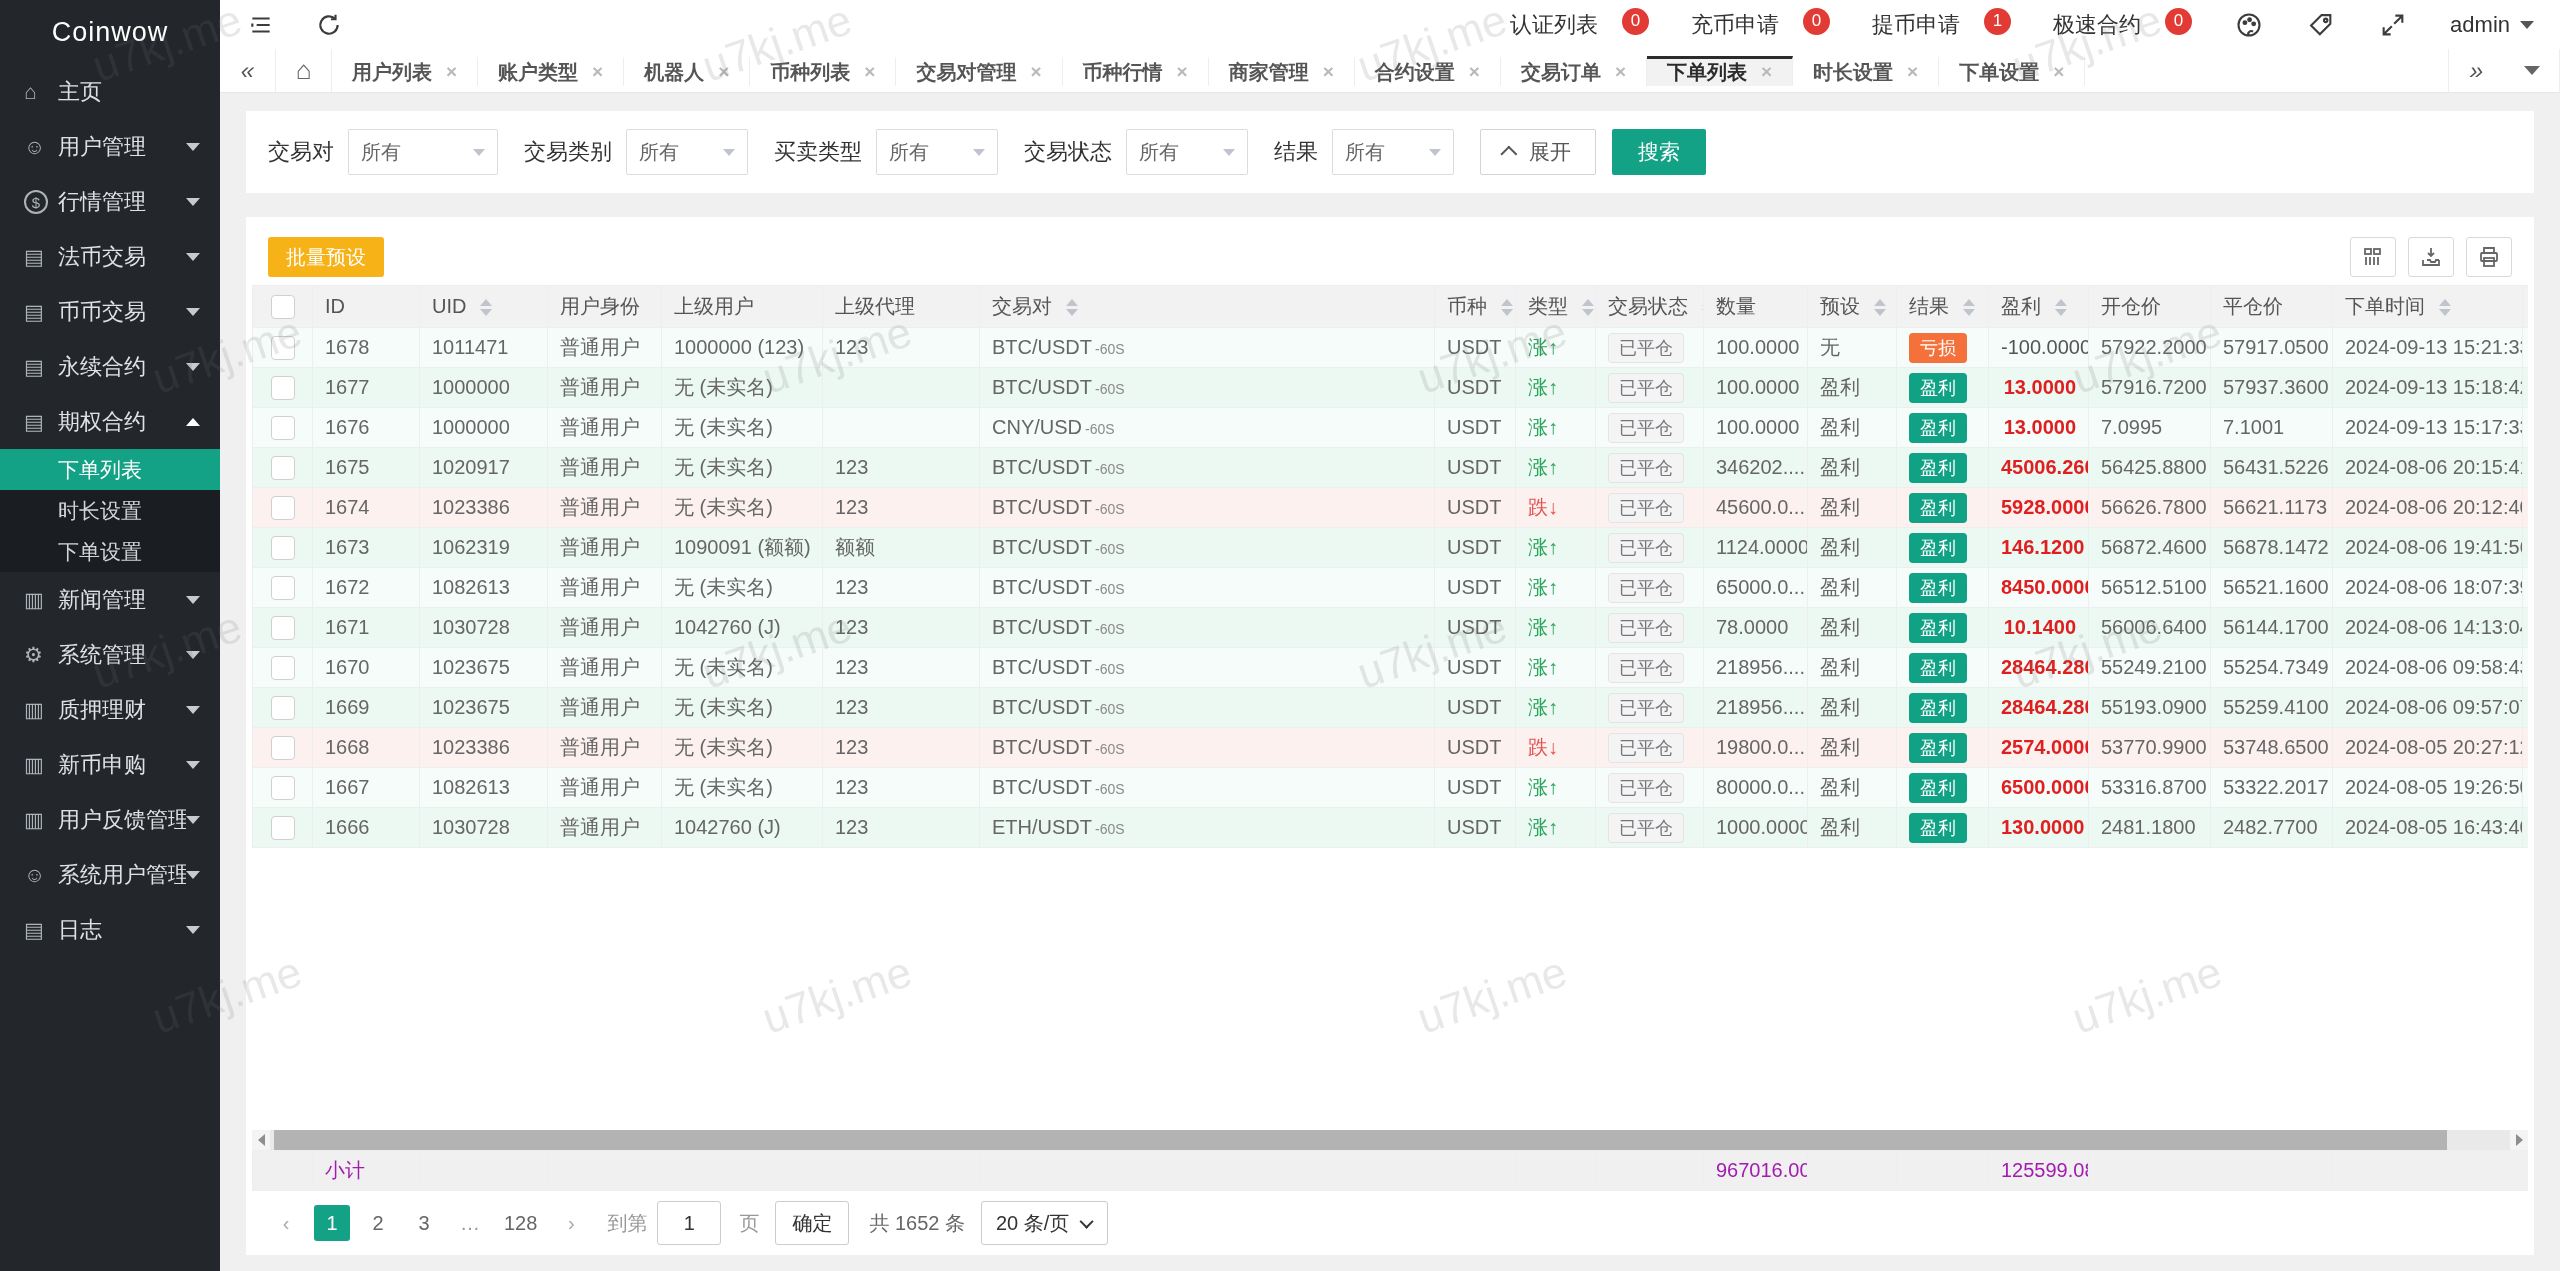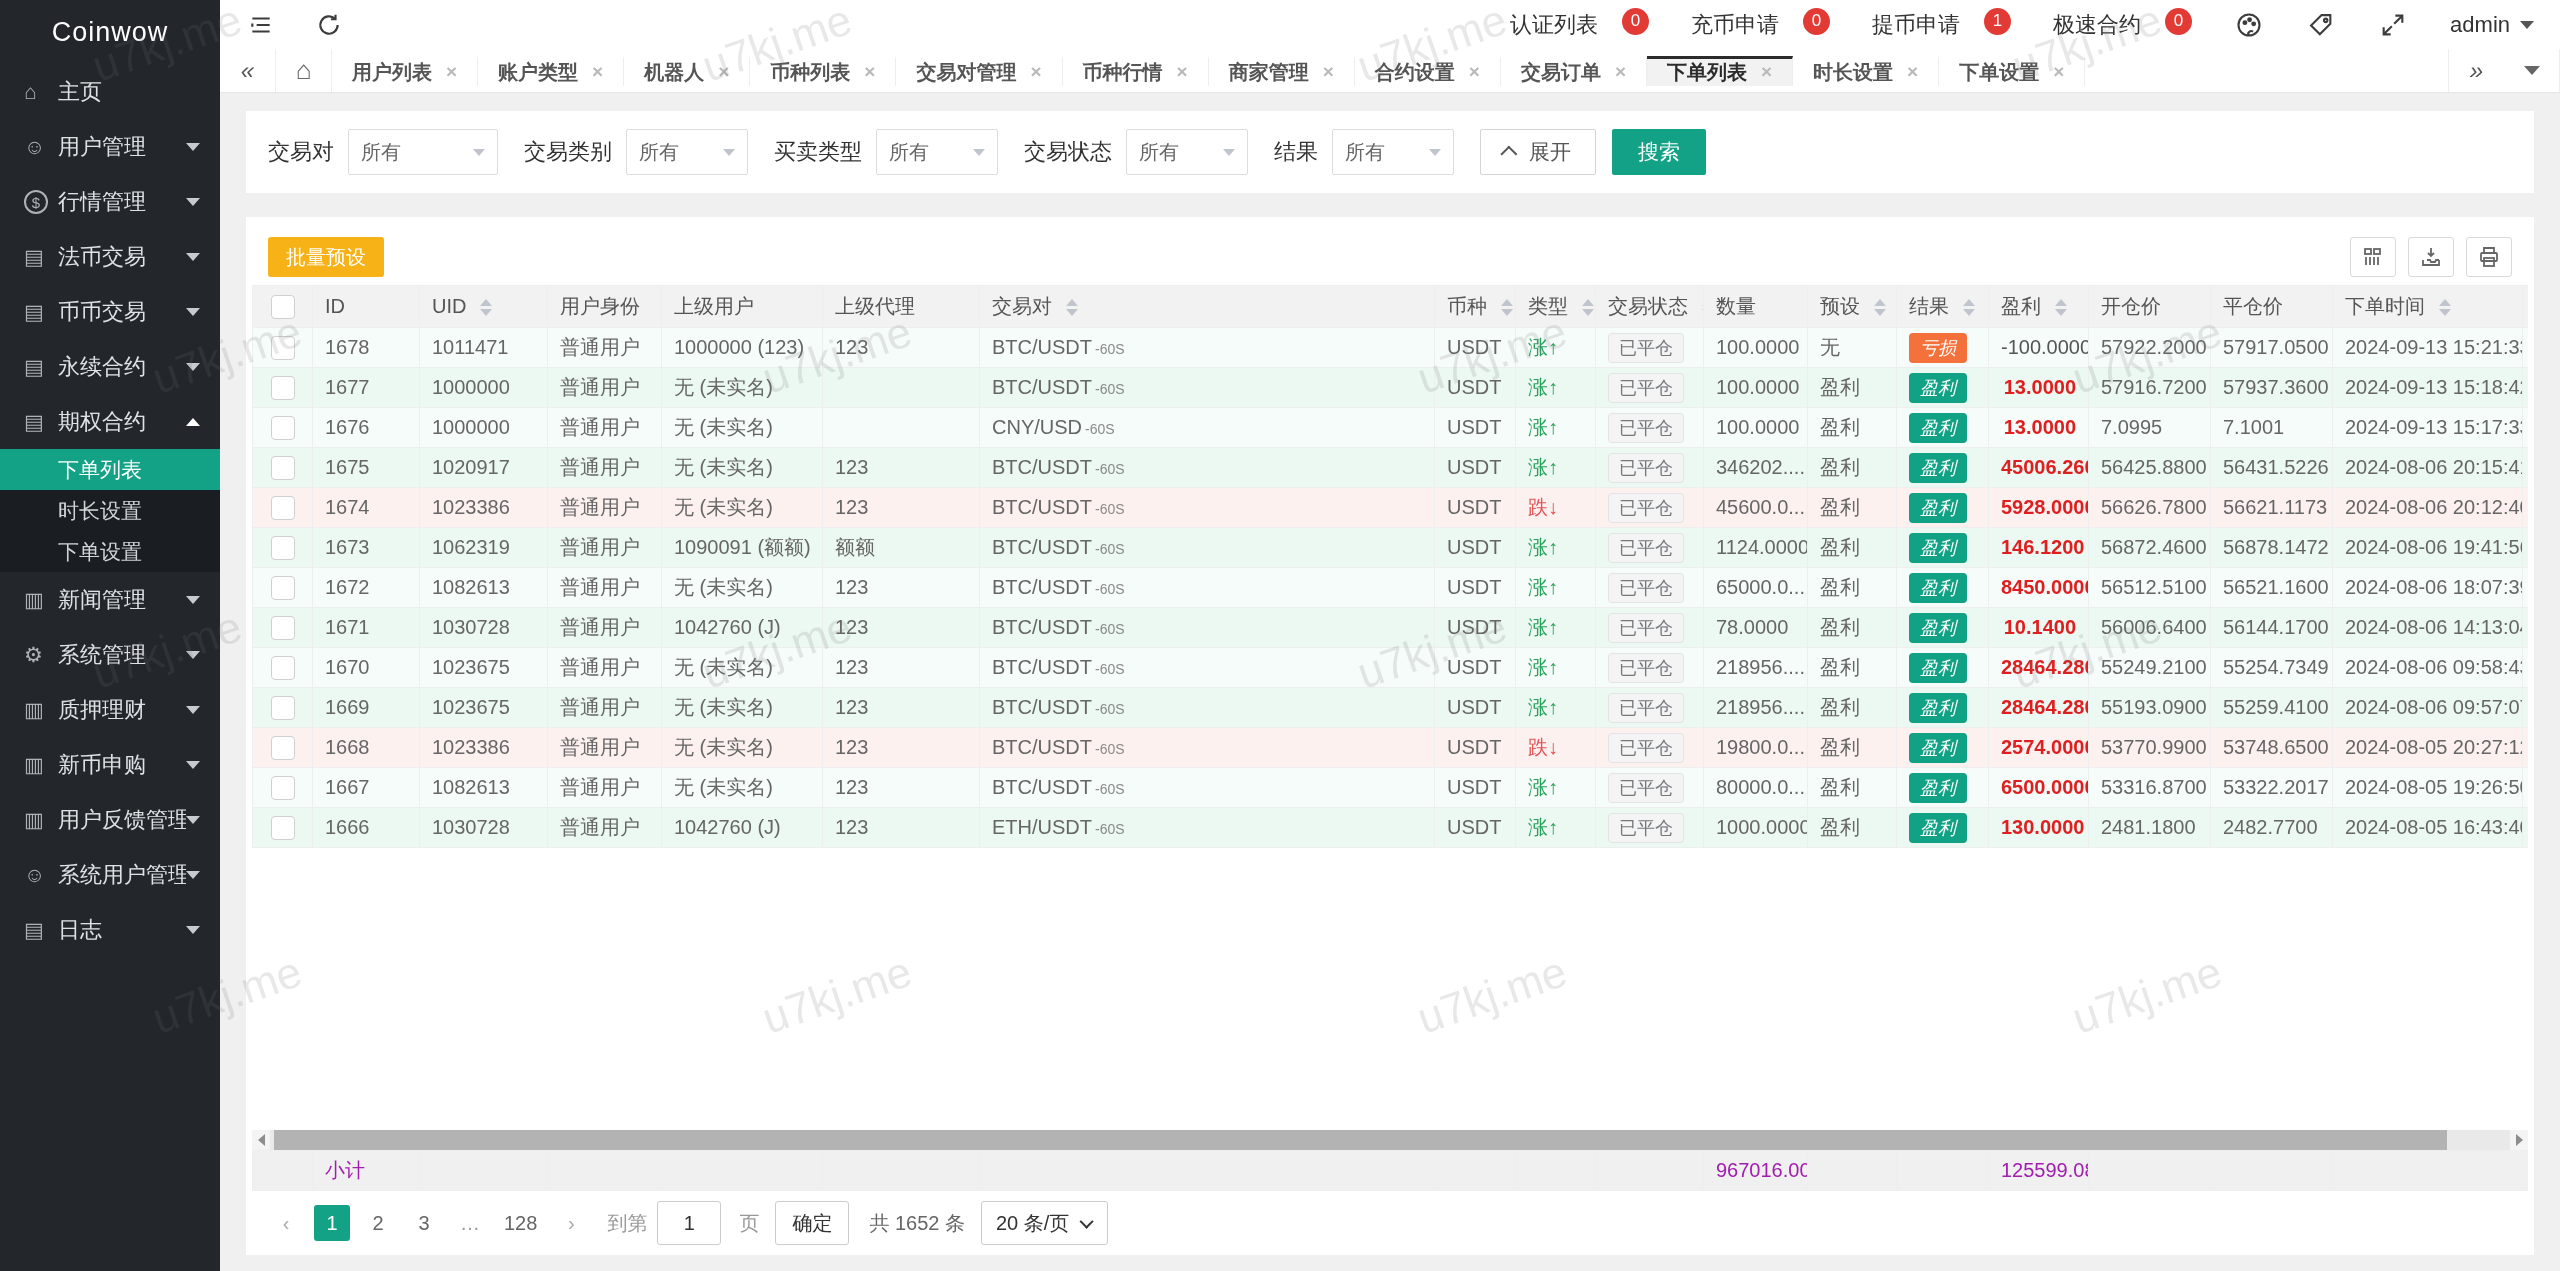--- a/index.html
+++ b/index.html
@@ -87,21 +87,21 @@
   .caret-sort i { display:block; width:0; height:0; border-left:6px solid transparent; border-right:6px solid transparent; }
   .caret-sort .c-up { border-bottom:7px solid #c0c4cc; margin-bottom:3px; }
   .caret-sort .c-dn { border-top:7px solid #c0c4cc; }
   .checkbox { display:inline-block; width:24px; height:24px; border:1px solid #d0d0d0; border-radius:4px; background:#fff; vertical-align:middle; cursor:pointer; }
   th.check, td.c-check { text-align:center; padding:0; }
   .pair-suffix { font-size:14px; color:#8a8a8a; margin-left:3px; }
   .type { font-size:20px; }
   .type.up { color:#27a35c; }
   .type.down { color:#e15252; }
   .chip { display:inline-block; padding:5px 10px; background:#f4f4f5; border:1px solid #e4e4e6; border-radius:4px; color:#73767a; font-size:18px; line-height:1; }
-  .result-badge { display:inline-block; padding:6px 11px; border-radius:4px; color:#fff; font-size:18px; line-height:1;font-style:italic; }
+  .result-badge { display:inline-block; padding:6px 11px; border-radius:4px; color:#fff; font-size:18px; line-height:1; }
   .result-badge.win { background:#11a184; }
   .result-badge.loss { background:#f4713c; }
   td.c-profit { text-align:right; }
   .profit-red { color:#df1f1f; font-weight:bold; }
   .profit-plain { color:#555; }
 
   .table-spacer { flex:1; }
 
   .hscroll { height:20px; margin:0 6px; background:#e9e9e9; display:flex; align-items:stretch; flex-shrink:0; }
   .hs-arrow { width:18px; display:flex; align-items:center; justify-content:center; background:#f4f4f4; }

